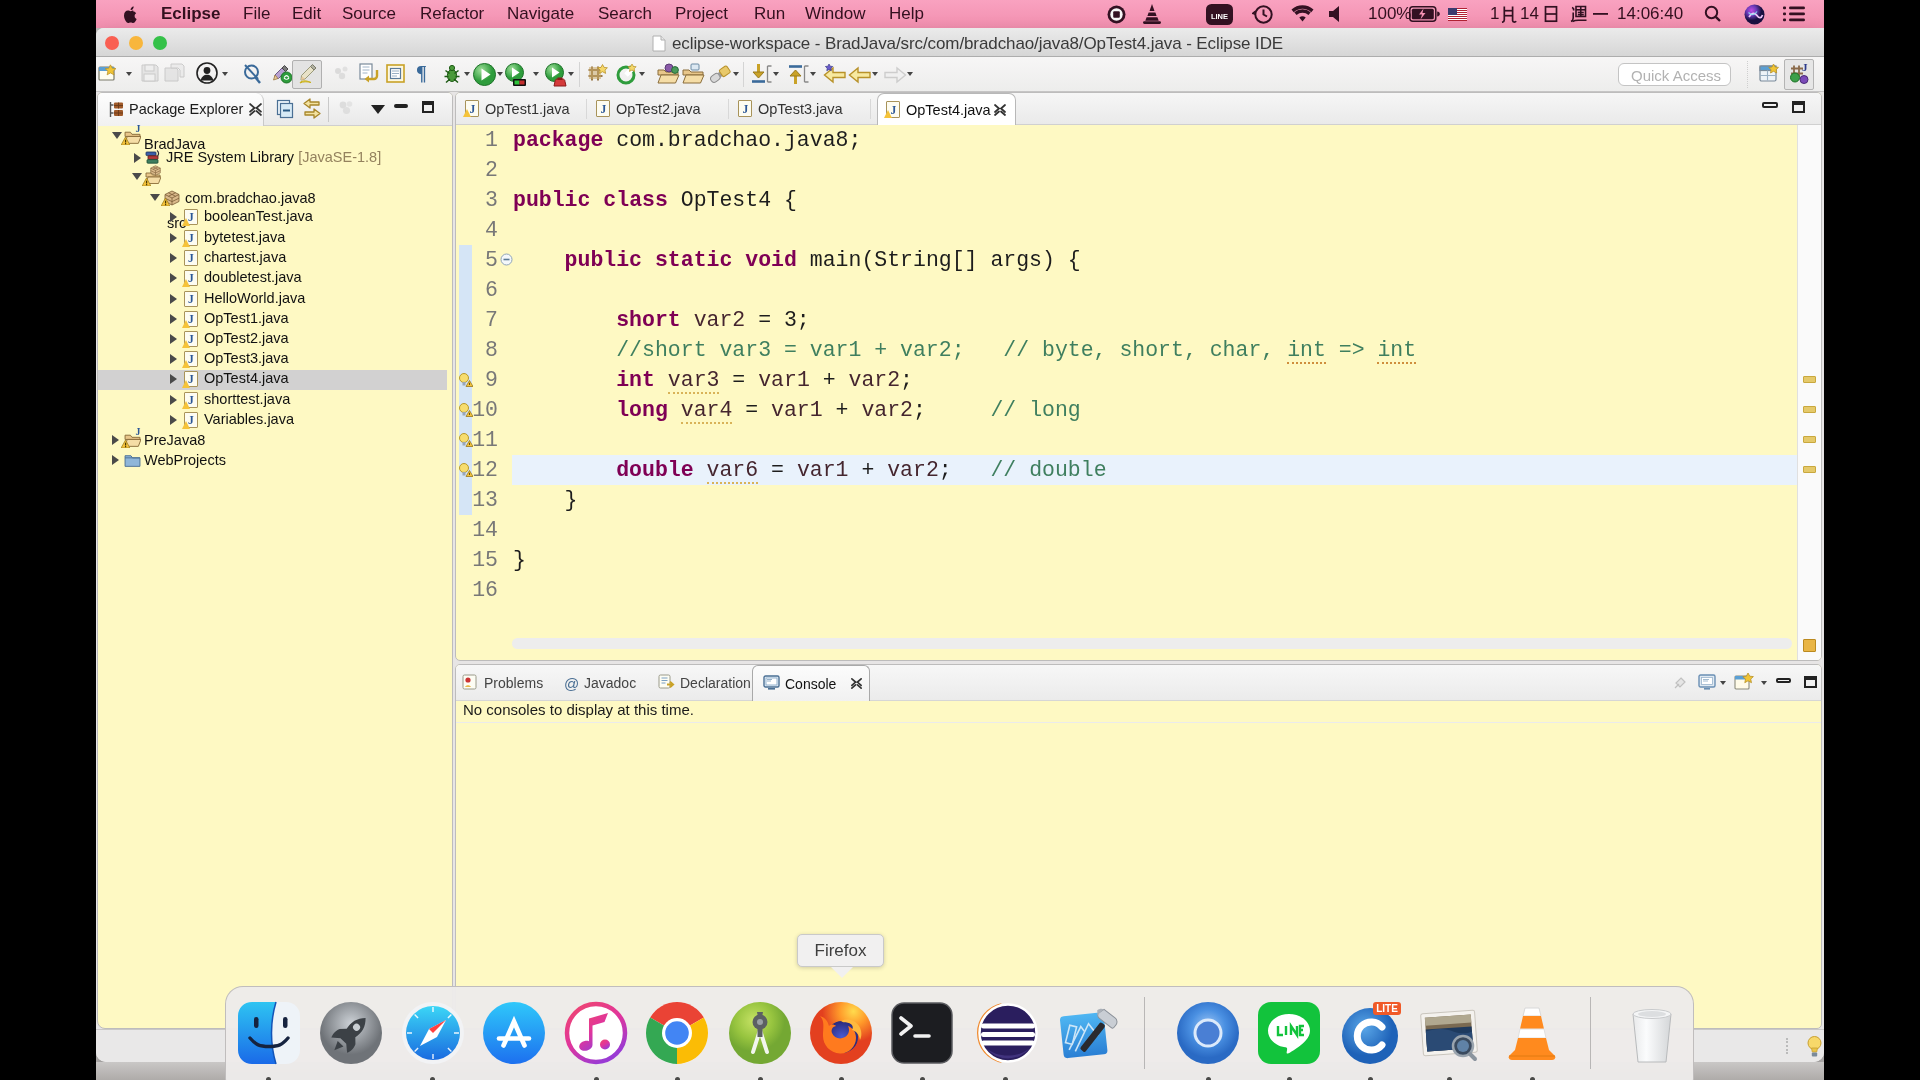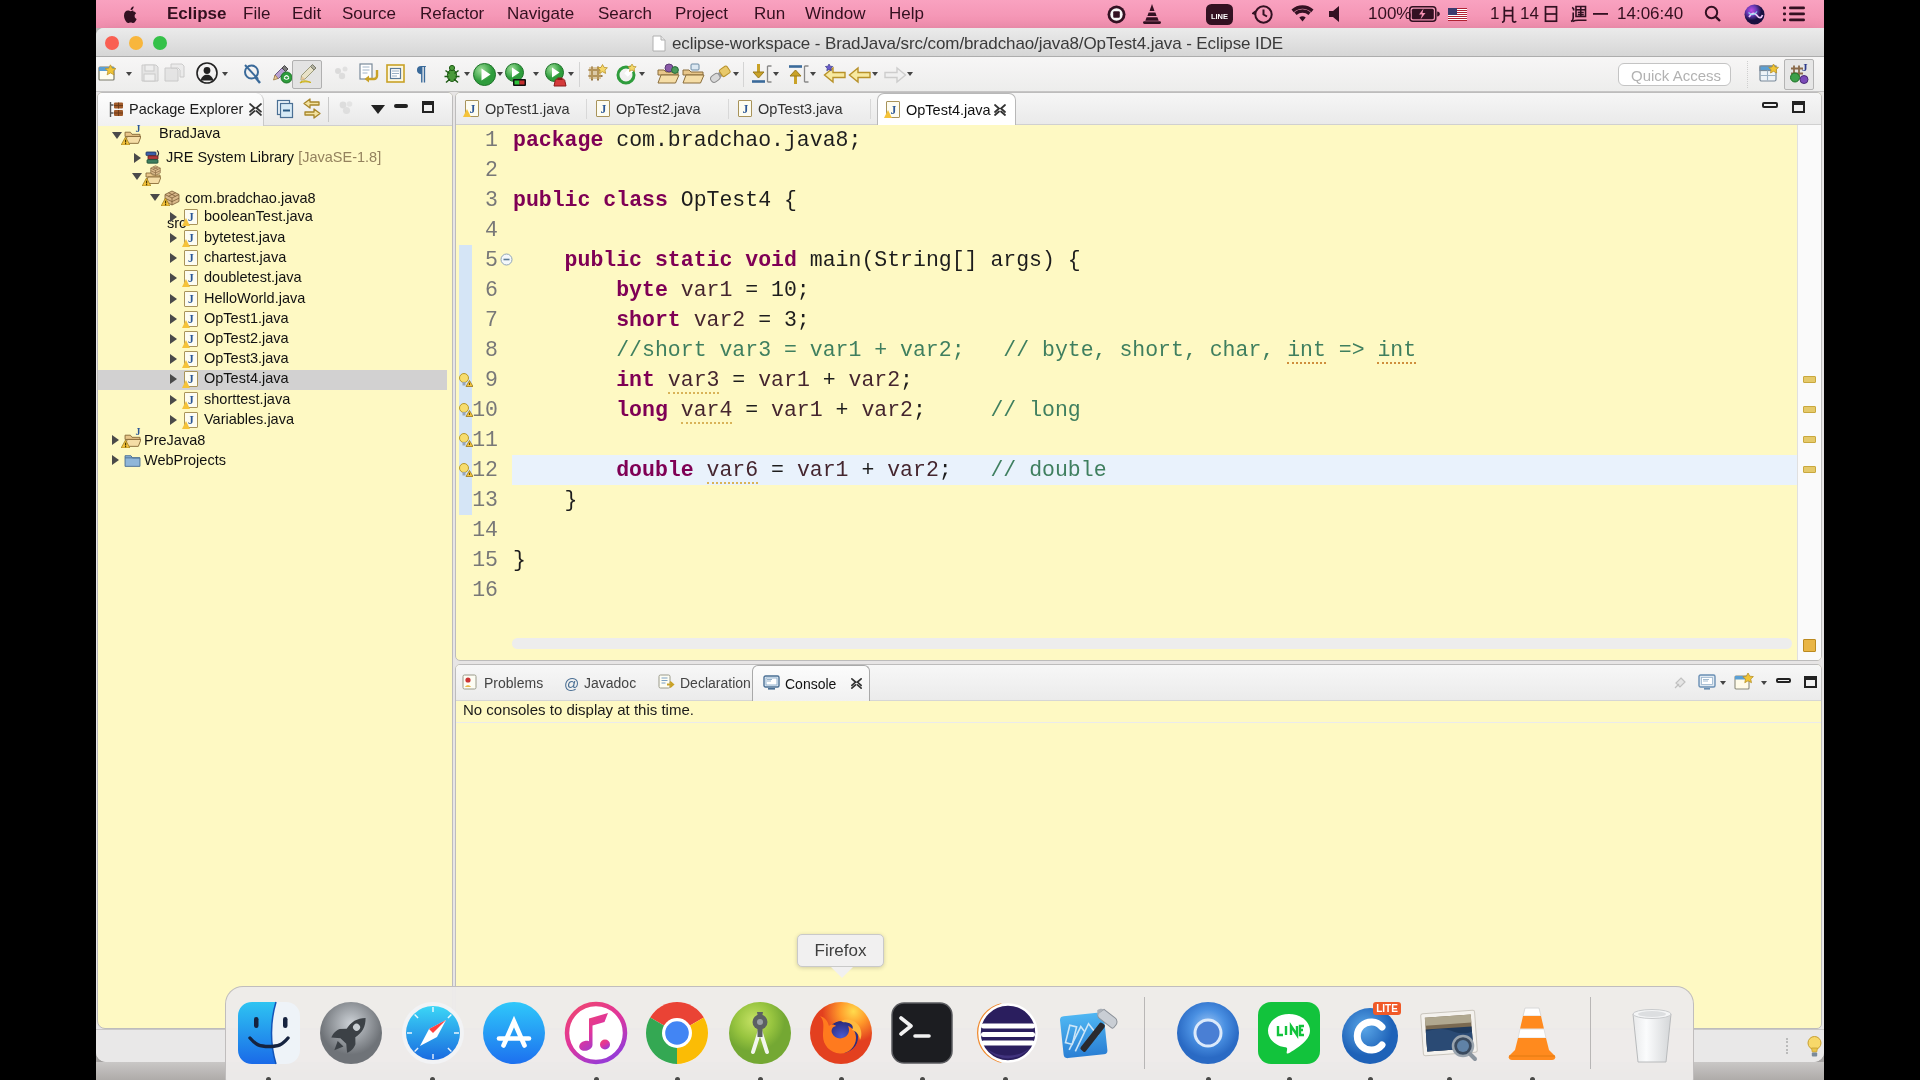--- a/index.html
+++ b/index.html
@@ -105,21 +105,21 @@
 #tooltip { position:absolute; left:701px; top:934px; width:87px; height:33px; background:#f1f0f0; border:1px solid #c9c9c9; border-radius:5px; box-shadow:0 1px 4px rgba(0,0,0,0.18); font-size:17px; color:#3e3e3e; text-align:center; line-height:31px; }
 #tooltip:after { content:""; position:absolute; left:33px; top:32px; width:0; height:0; border-left:11px solid transparent; border-right:11px solid transparent; border-top:11px solid #f1f0f0; }
 </style>
 </head>
 <body>
 <div id="screen">
   <div id="menubar">
     <svg class="abs" style="left:26px;top:5.5px;" width="16" height="18" viewBox="0 0 16 18">
         <path fill="#331122" d="M11.3 4.6c-.9 0-2 .6-2.6.6-.7 0-1.7-.6-2.7-.6C4 4.6 2 6.3 2 9.6c0 2 .8 4.1 1.7 5.5.8 1.1 1.5 2 2.5 2 .9 0 1.3-.6 2.5-.6s1.5.6 2.5.6 1.7-.9 2.4-2c.5-.8.8-1.5 1-2-.1 0-2-.8-2-3 0-1.9 1.5-2.8 1.6-2.8-.9-1.3-2.2-1.7-2.9-1.7zM10.9 3c.5-.7.9-1.6.8-2.5-.8 0-1.7.5-2.3 1.2-.5.6-.9 1.5-.8 2.4.9.1 1.8-.5 2.3-1.1z"></path>
       </svg>
-    <div class="mi" style="left:65px; font-weight:bold;margin-left:6px;">Eclipse</div>
+    <div class="mi" style="left:65px; font-weight:bold;">Eclipse</div>
     <div class="mi" style="left:147px;">File</div>
     <div class="mi" style="left:196px;">Edit</div>
     <div class="mi" style="left:246px;">Source</div>
     <div class="mi" style="left:324px;">Refactor</div>
     <div class="mi" style="left:411px;">Navigate</div>
     <div class="mi" style="left:502px;">Search</div>
     <div class="mi" style="left:579px;">Project</div>
     <div class="mi" style="left:658px;">Run</div>
     <div class="mi" style="left:709px;">Window</div>
     <div class="mi" style="left:793px;">Help</div>
@@ -478,21 +478,21 @@
         </defs>
       </svg>
       <div class="tree" id="tree">
         <div class="row" style="top:277px; background:#d2d1d1; width:349px;"></div>
         <div class="abs" style="left:14px;top:39px;">
             <div class="arrow-d"></div>
           </div>
         <svg class="abs" style="left:26px;top:36px;" width="17" height="17" viewBox="0 0 16 16">
             <use href="#fopen"></use>
           </svg>
-        <text></text><div class="abs" style="left:46px;top:32px;margin-left:15px;">BradJava</div>
+        <text></text><div class="abs" style="left:46px;top:43px;">BradJava</div>
         <svg class="abs" style="left:34px;top:30px;" width="12" height="12" viewBox="0 0 16 16">
             <text x="8" y="12" font-family="Liberation Serif" font-size="13" font-weight="bold" fill="#2b5797" text-anchor="middle">J</text>
           </svg>
         <svg class="abs" style="left:23px;top:44px;" width="9" height="8" viewBox="0 0 10 9">
             <use href="#warn"></use>
           </svg>
 
         <div class="abs" style="left:36px;top:60px;">
             <div class="arrow-r"></div>
           </div>
@@ -650,21 +650,20 @@
         <div class="ln" style="top:390px;">14</div>
         <div class="ln" style="top:420px;">15</div>
         <div class="ln" style="top:450px;">16</div>
         <svg class="abs" style="left:44px;top:128px;" width="13" height="13" viewBox="0 0 13 13">
             <circle cx="6.5" cy="6.5" r="5.5" fill="#f4f8fb" stroke="#8fa4b8" stroke-width="1"></circle>
             <rect x="3.5" y="5.7" width="6" height="1.6" fill="#5a7a96"></rect>
           </svg>
         <div class="cl" style="top:0px;"><span class="kw">package</span> com.bradchao.java8;</div>
         <div class="cl" style="top:60px;"><span class="kw">public</span> <span class="kw">class</span> OpTest4 {</div>
         <div class="cl" style="top:120px;">    <span class="kw">public</span> <span class="kw">static</span> <span class="kw">void</span> main(String[] args) {</div>
-        <div class="cl" style="top:150px;">        <span class="kw">byte</span> <span class="vr">var1</span> = 10;</div>
         <div class="cl" style="top:180px;">        <span class="kw">short</span> <span class="vr">var2</span> = 3;</div>
         <div class="cl" style="top:210px;"><span class="cm">        //short var3 = var1 + var2;   // byte, short, char, <span class="uwg">int</span> =&gt; <span class="uwg">int</span></span></div>
         <div class="cl" style="top:240px;">        <span class="kw">int</span> <span class="vr uw">var3</span> = <span class="vr">var1</span> + <span class="vr">var2</span>;</div>
         <div class="cl" style="top:270px;">        <span class="kw">long</span> <span class="vr uw">var4</span> = <span class="vr">var1</span> + <span class="vr">var2</span>;     <span class="cm">// long</span></div>
         <div class="cl" style="top:330px;"><span class="kw">        double</span> <span class="vr uw">var6</span> = <span class="vr">var1</span> + <span class="vr">var2</span>;   <span class="cm">// double</span></div>
         <div class="cl" style="top:360px;">    }</div>
         <div class="cl" style="top:420px;">}</div>
         <svg class="gicon" style="top:247px;" viewBox="0 0 16 16">
             <circle cx="7" cy="6" r="4.5" fill="#f7dd6e" stroke="#b99a28" stroke-width="1"></circle>
             <rect x="5.5" y="10" width="3" height="3.5" fill="#9aa7b8"></rect>

